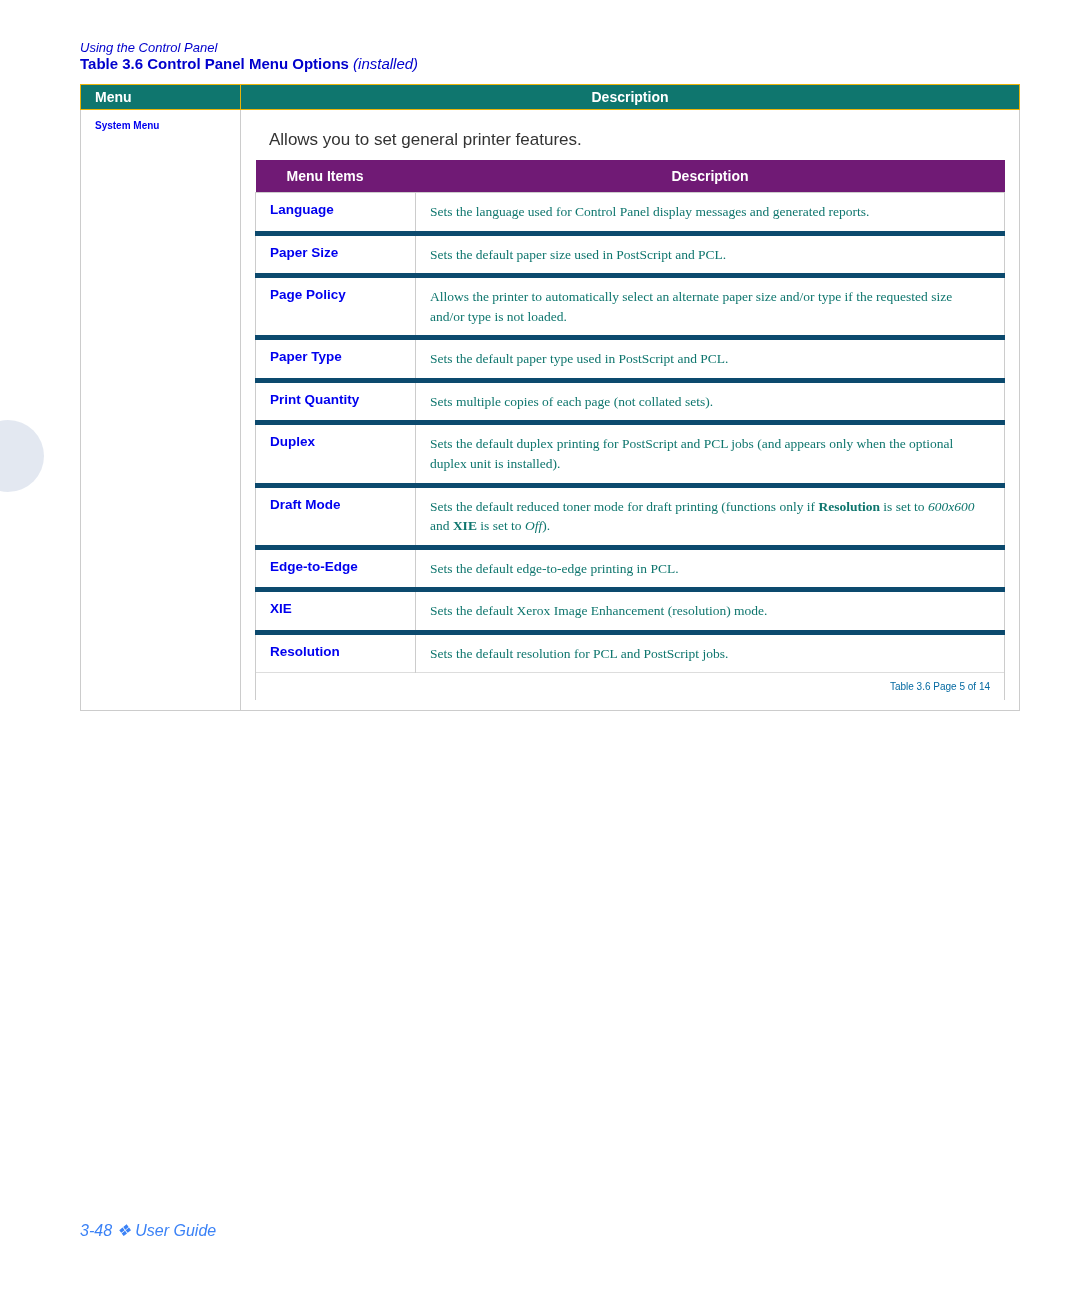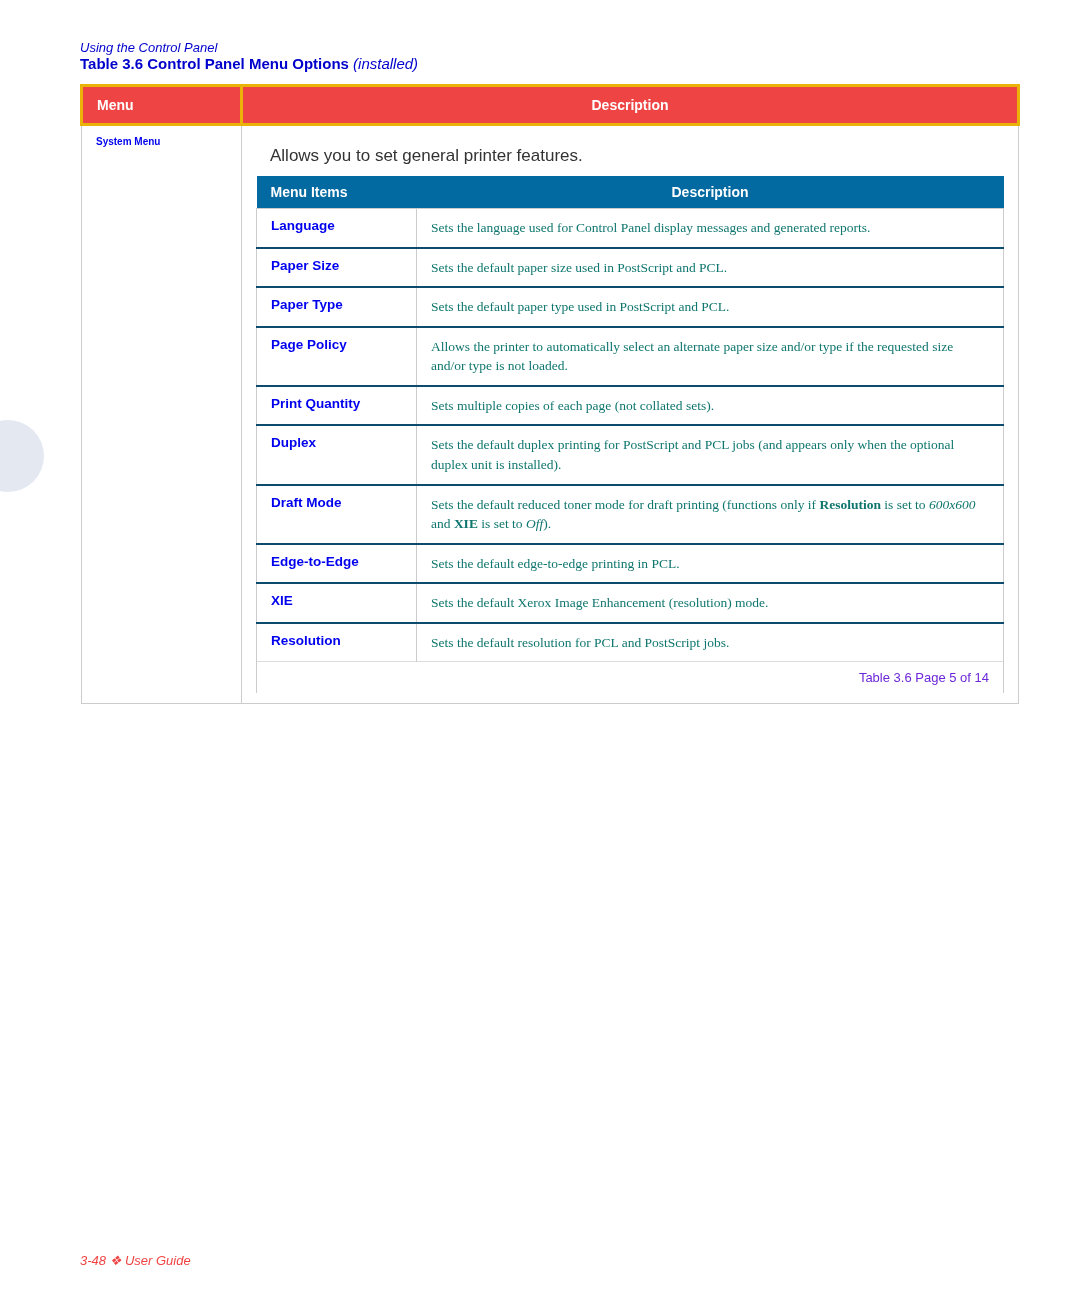--- a/index.html
+++ b/index.html
@@ -37,26 +37,26 @@
       font-weight: normal;
     }
 
     .main-table {
       width: 100%;
       border-collapse: collapse;
       border: 1px solid #0000cc;
     }
 
     .main-table th {
-      background-color: #ef4444;
+      background-color: #0f766e;
       color: #ffffff;
       font-weight: bold;
-      padding: 10px 14px;
+      padding: 4px 14px;
       text-align: center;
-      border: 3px solid #eab308;
+      border: 1px solid #eab308;
     }
 
     .main-table th.menu-col {
       text-align: left;
       width: 160px;
     }
 
     .system-menu-row td {
       padding: 10px 14px;
       border: 1px solid #cccccc;
@@ -74,36 +74,36 @@
     .inner-table-cell {
       padding: 0;
     }
 
     .inner-table {
       width: 100%;
       border-collapse: collapse;
     }
 
     .inner-table th {
-      background-color: #0369a1;
+      background-color: #701a75;
       color: #ffffff;
       font-weight: bold;
-      padding: 8px 14px;
+      padding: 8px 31px;
       text-align: center;
       border: none;
     }
 
     .inner-table th.items-col {
       text-align: left;
       width: 160px;
     }
 
     .inner-table td {
       padding: 9px 14px;
-      border-bottom: 2px solid #0c4a6e;
+      border-bottom: 5px solid #0c4a6e;
       vertical-align: top;
       font-size: 13.5px;
     }
 
     .inner-table tr:last-child td {
       border-bottom: none;
     }
 
     .item-name {
       color: #0000ee;
@@ -122,42 +122,42 @@
       font-weight: bold;
     }
 
     .item-desc em {
       font-style: italic;
     }
 
     .page-footer-row td {
       text-align: right;
       padding: 8px 14px;
-      font-size: 13px;
-      color: #6d28d9;
+      font-size: 10px;
+      color: #0369a1;
       border-top: 1px solid #dddddd;
     }
 
     .left-circle {
       position: absolute;
       left: -28px;
       top: 420px;
       width: 72px;
       height: 72px;
       background: #d0d8e8;
       border-radius: 50%;
       opacity: 0.6;
     }
 
     .footer-label {
       position: absolute;
-      bottom: 28px;
+      bottom: 56px;
       left: 80px;
-      font-size: 13px;
-      color: #ef4444;
+      font-size: 16px;
+      color: #3b82f6;
       font-style: italic;
     }
   </style>
 </head>
 <body>
 
 <div class="left-circle"></div>
 
 <p class="page-subtitle">Using the Control Panel</p>
 
@@ -185,26 +185,26 @@
           <tbody id="inner-table-body">
           <tr>
                 <td class="item-name">Language</td>
                 <td class="item-desc">Sets the language used for Control Panel display messages and generated reports.</td>
               </tr>
               <tr>
                 <td class="item-name">Paper Size</td>
                 <td class="item-desc">Sets the default paper size used in PostScript and PCL.</td>
               </tr>
               <tr>
+                <td class="item-name">Page Policy</td>
+                <td class="item-desc">Allows the printer to automatically select an alternate paper size and/or type if the requested size and/or type is not loaded.</td>
+              </tr>
+              <tr>
                 <td class="item-name">Paper Type</td>
                 <td class="item-desc">Sets the default paper type used in PostScript and PCL.</td>
-              </tr>
-              <tr>
-                <td class="item-name">Page Policy</td>
-                <td class="item-desc">Allows the printer to automatically select an alternate paper size and/or type if the requested size and/or type is not loaded.</td>
               </tr>
               <tr>
                 <td class="item-name">Print Quantity</td>
                 <td class="item-desc">Sets multiple copies of each page (not collated sets).</td>
               </tr>
               <tr>
                 <td class="item-name">Duplex</td>
                 <td class="item-desc">Sets the default duplex printing for PostScript and PCL jobs (and appears only when the optional duplex unit is installed).</td>
               </tr>
               <tr>

